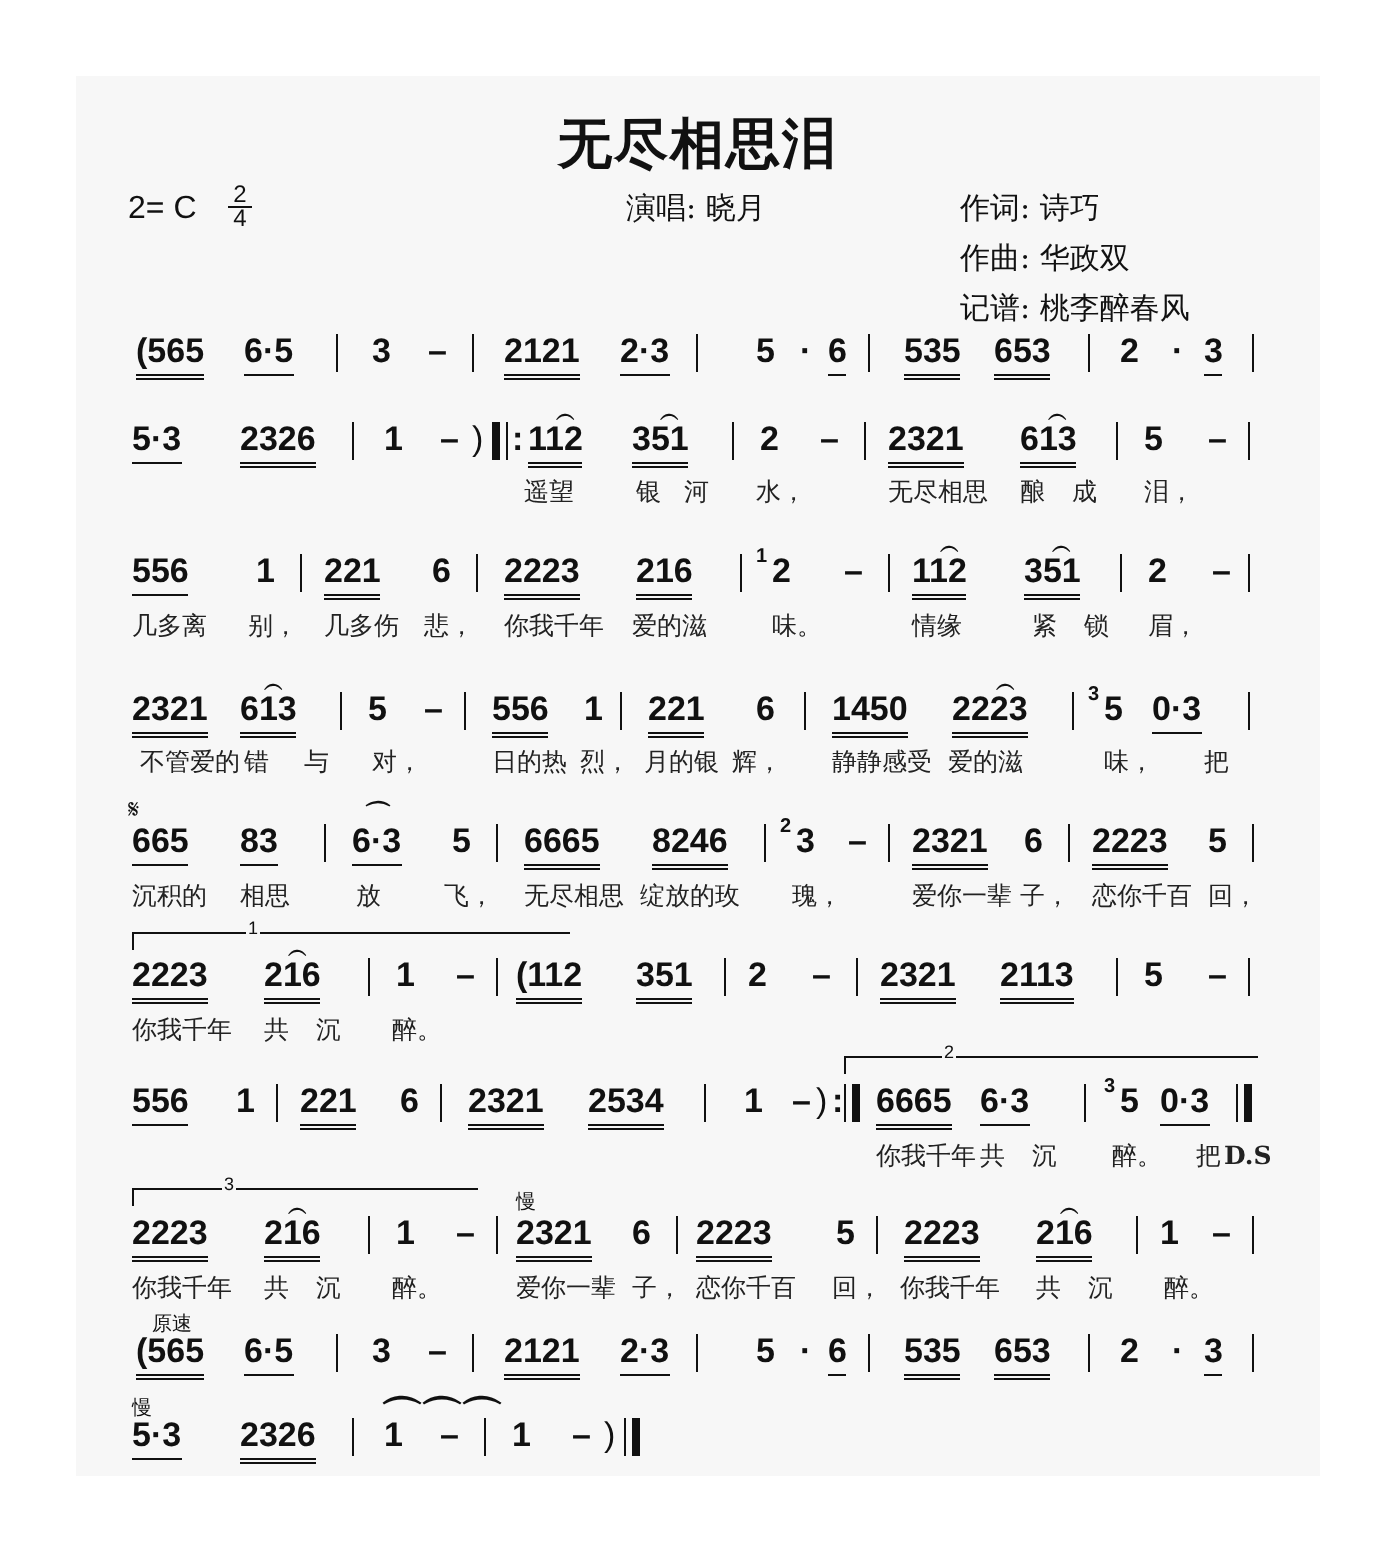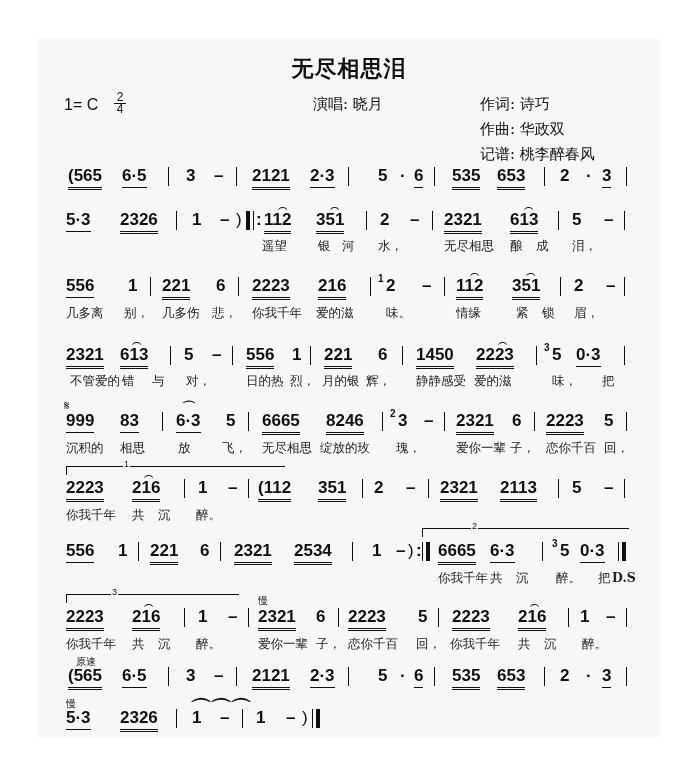--- a/index.html
+++ b/index.html
@@ -1,18 +1,18 @@
 <!DOCTYPE html>
 <html><head>
 <meta charset="utf-8">
 <style>
   html,body{margin:0;padding:0;background:#ffffff;}
   body{width:698px;height:774px;position:relative;overflow:hidden;font-family:"DejaVu Sans",sans-serif;color:#111;}
   .sheet{position:absolute;left:38px;top:38px;width:622px;height:700px;background:#f7f7f7;}
-  .title{position:absolute;left:0;width:698px;top:54px;text-align:center;font-family:"DejaVu Serif",serif;font-weight:bold;font-size:22px;letter-spacing:1px;}
+  .title{position:absolute;left:0;width:698px;top:54px;text-align:center;font-family:"DejaVu Serif",serif;font-weight:bold;font-size:27px;letter-spacing:1px;}
   .key{position:absolute;left:64px;top:96px;font-family:"Liberation Sans",sans-serif;font-size:16px;}
   .ts{position:absolute;left:114px;top:92px;font-family:"Liberation Sans",sans-serif;font-size:12px;line-height:11px;text-align:center;width:12px;}
   .ts .bar{border-top:1px solid #111;margin:0;}
   .credit{position:absolute;font-family:"DejaVu Serif",serif;font-size:15px;}
   .line{position:absolute;left:66px;width:560px;height:24px;font-family:"Liberation Sans",sans-serif;font-weight:bold;font-size:17px;white-space:nowrap;}
   .lyr{position:absolute;left:66px;font-family:"DejaVu Sans",sans-serif;font-size:12.5px;white-space:nowrap;color:#222;}
   .seg{position:absolute;top:0;}
   .ul1{border-bottom:1px solid #111;padding-bottom:1px;}
   .ul2{border-bottom:3px double #111;padding-bottom:1px;}
   .bl{position:absolute;top:1px;width:1px;height:19px;background:#111;}
@@ -22,21 +22,21 @@
   .small{position:absolute;font-family:"DejaVu Serif",serif;font-size:10px;}
   .ds{font-family:"DejaVu Serif",serif;font-weight:bold;}
   .arc{position:absolute;font-size:10px;}
 </style>
 </head>
 <body>
 
 <div class="sheet"></div>
 
 <div class="title">无尽相思泪</div>
-<div class="key">1= C</div>
+<div class="key">2= C</div>
 <div class="ts">
   <div>2</div>
   <div class="bar"></div>
   <div>4</div>
 </div>
 <div class="credit" style="left:313px;top:95px">演唱: 晓月</div>
 <div class="credit" style="left:480px;top:95px">作词: 诗巧</div>
 <div class="credit" style="left:480px;top:120px">作曲: 华政双</div>
 <div class="credit" style="left:480px;top:145px">记谱: 桃李醉春风</div>
 
@@ -169,21 +169,21 @@
   <span class="seg" style="left:256px">月的银</span>
   <span class="seg" style="left:300px">辉，</span>
   <span class="seg" style="left:350px">静静感受</span>
   <span class="seg" style="left:408px">爱的滋</span>
   <span class="seg" style="left:486px">味，</span>
   <span class="seg" style="left:536px">把</span>
 </div>
 
 <div class="small" style="left:64px;top:398px;font-size:13px">𝄋</div>
 <div class="line" style="top:411px">
-  <span class="seg ul1" style="left:0px">999</span>
+  <span class="seg ul1" style="left:0px">665</span>
   <span class="seg ul1" style="left:54px">83</span>
   <span class="bl" style="left:96px"></span>
   <span class="seg ul1" style="left:110px">6·3</span>
   <span class="arc" style="left:116px;top:-12px;font-size:14px">⌒</span>
   <span class="seg" style="left:160px">5</span>
   <span class="bl" style="left:182px"></span>
   <span class="seg ul2" style="left:196px">6665</span>
   <span class="seg ul2" style="left:260px">8246</span>
   <span class="bl" style="left:316px"></span>
   <span class="seg" style="left:324px;font-size:10px;top:-3px">2</span>

